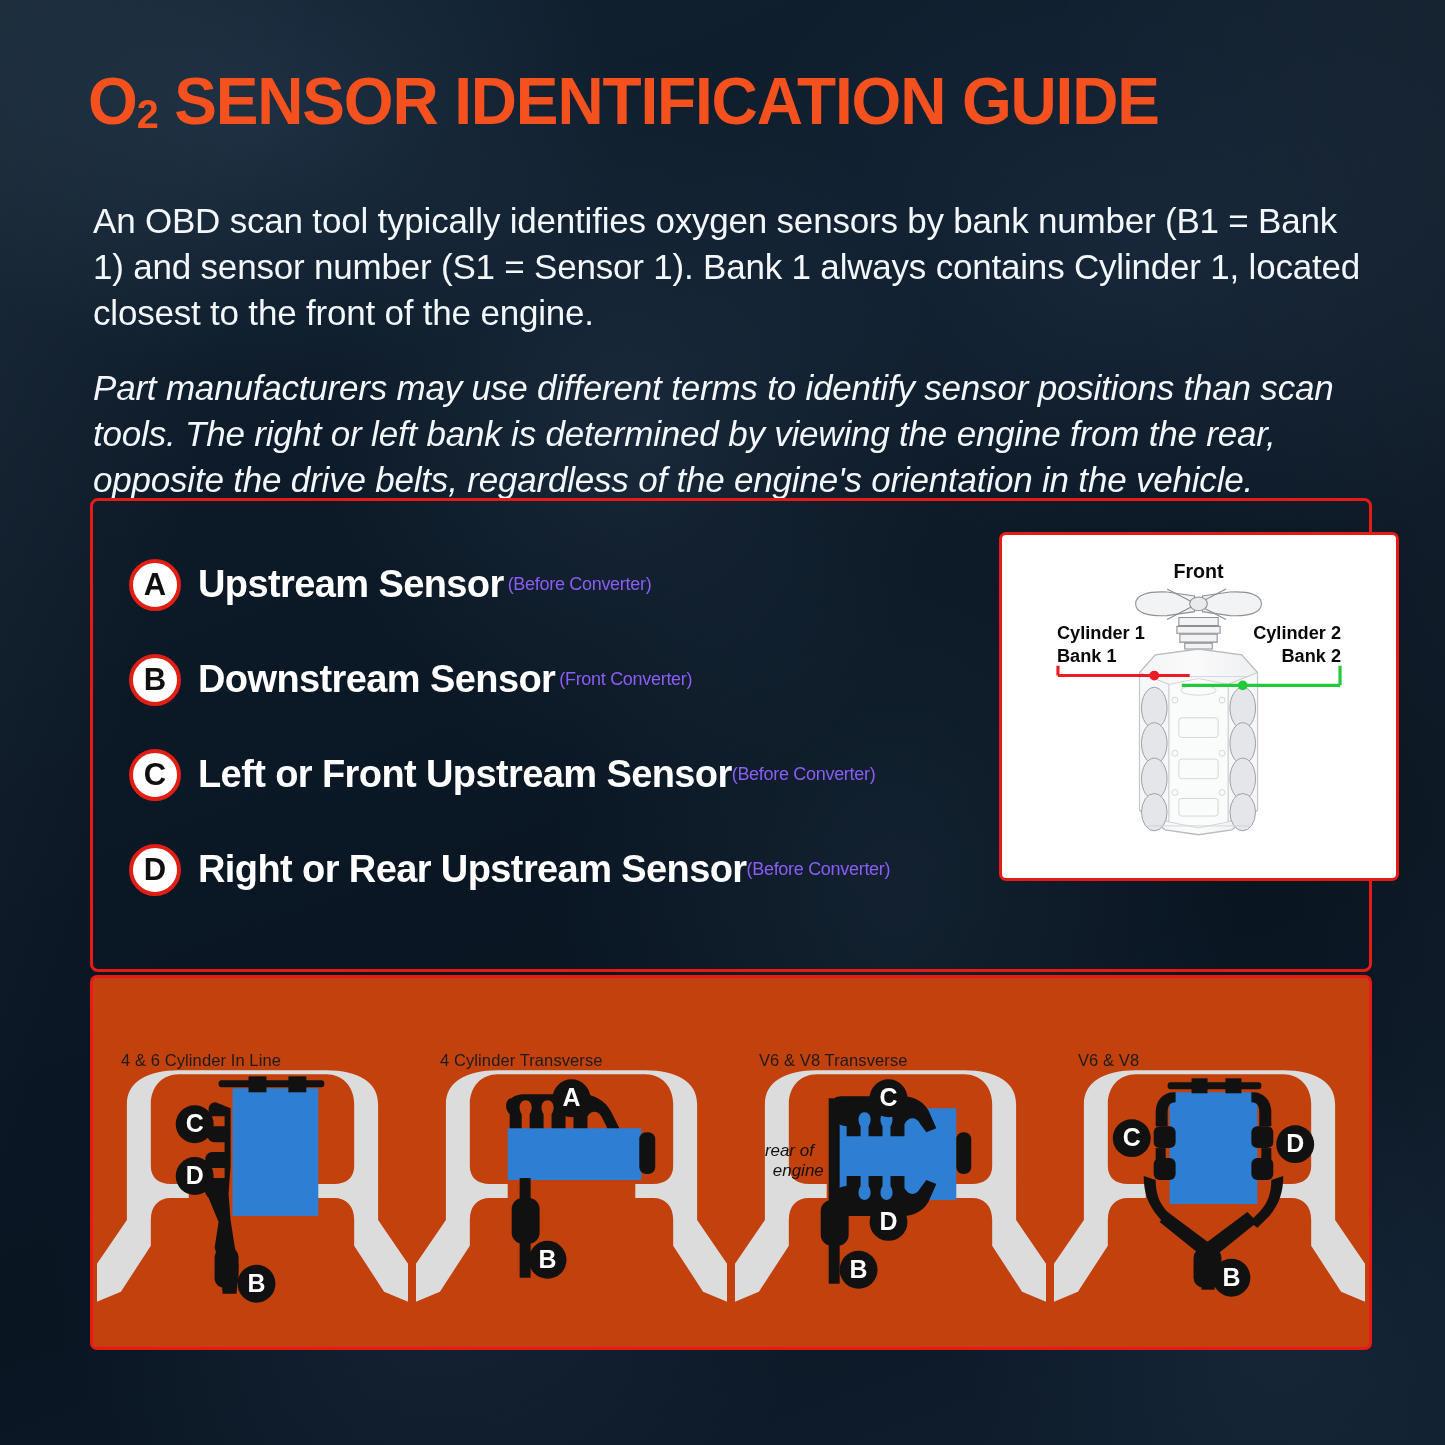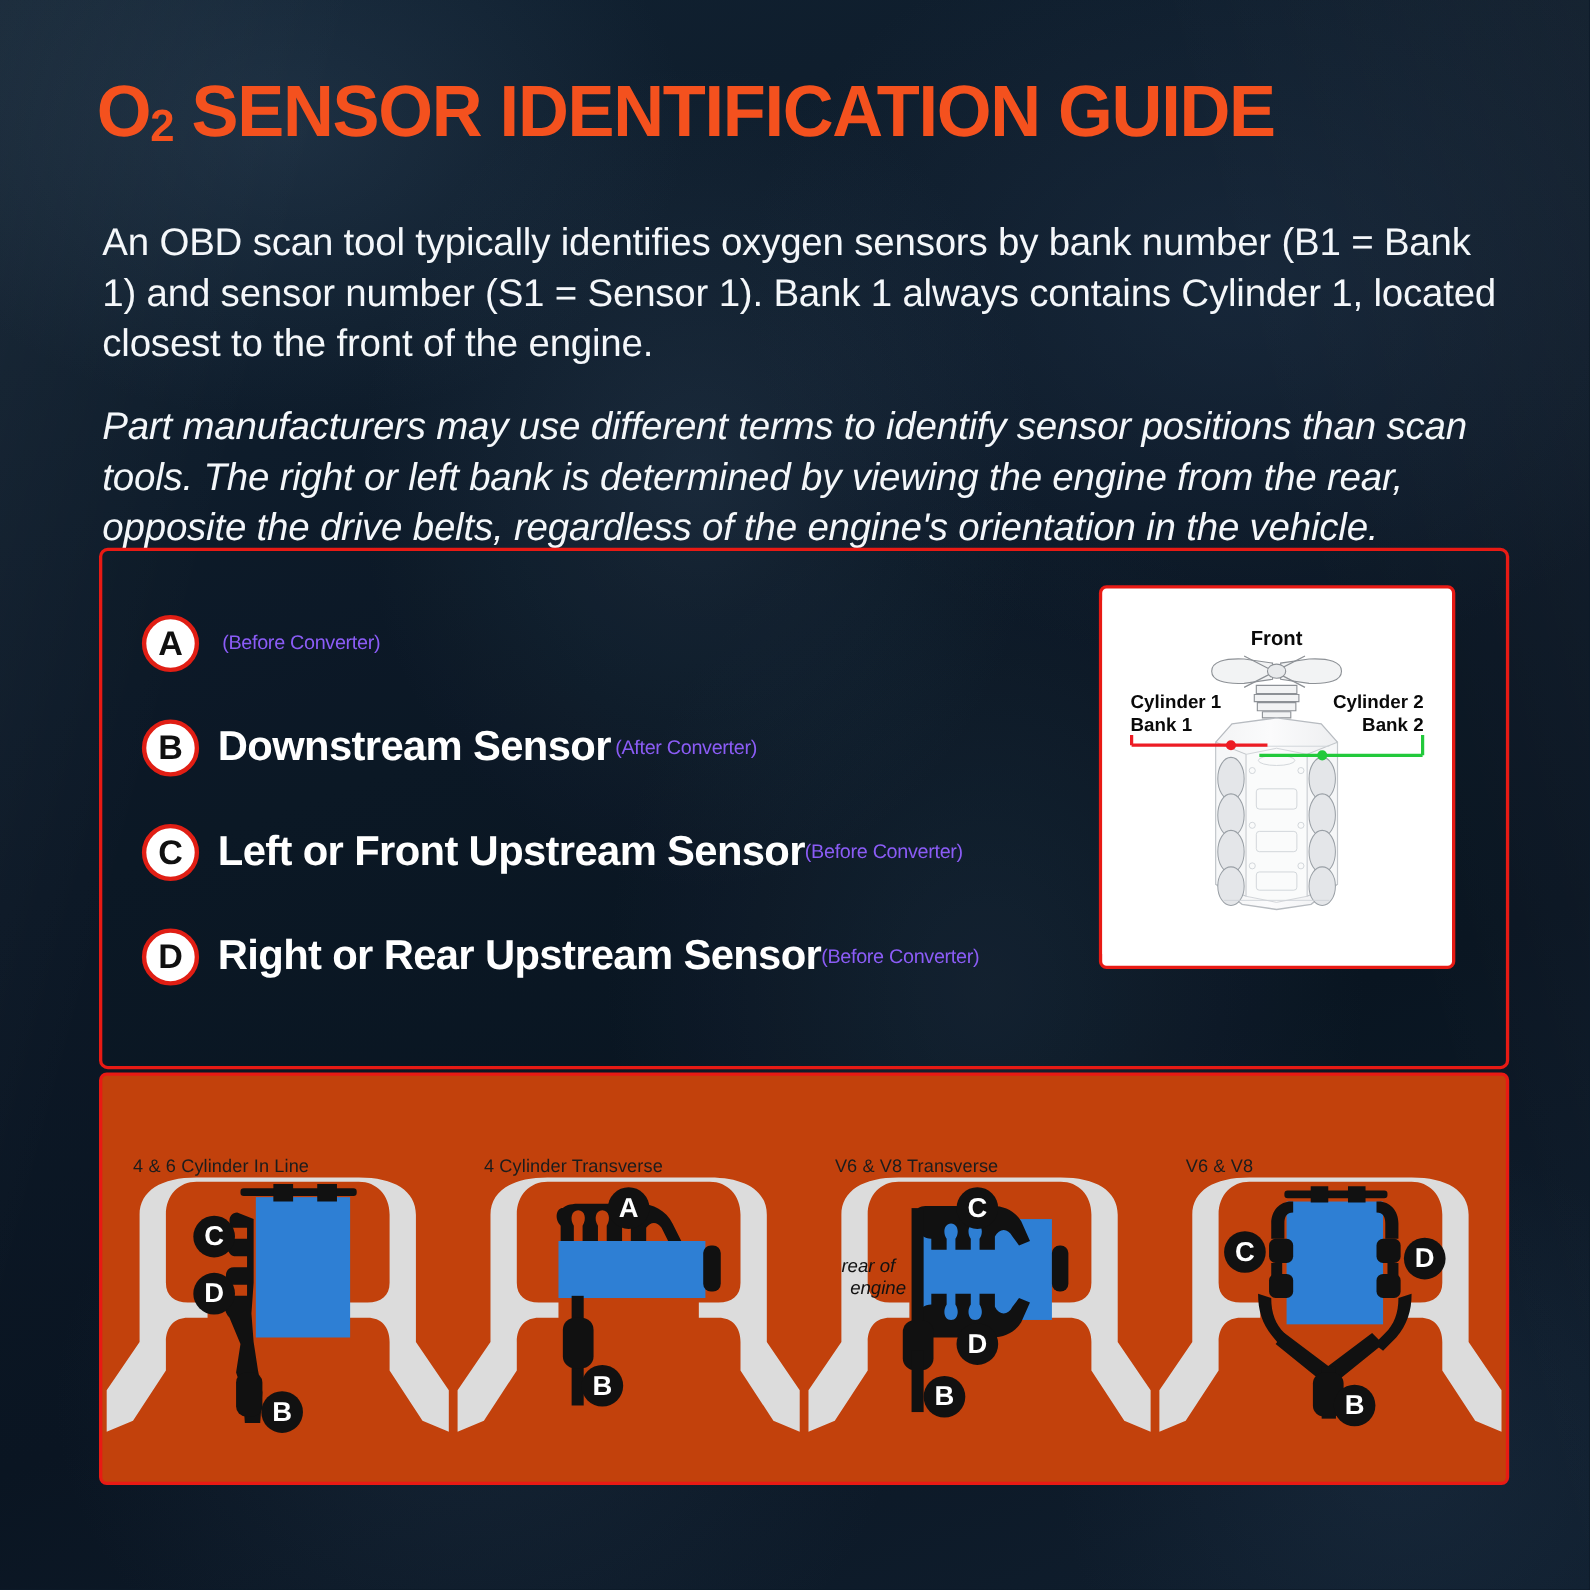--- a/index.html
+++ b/index.html
@@ -128,21 +128,21 @@
     white-space: nowrap;
     margin-left: 4px;
   }
   .legend-row.tight .legend-note { margin-left: 0; }
 
   
   .engine-card {
     position: absolute;
     left: 906px;
     top: 31px;
-    width: 324px;
+    width: 400px;
     height: 349px;
     background: #ffffff;
     border: 3px solid #E81A14;
     border-radius: 7px;
     overflow: hidden;
   }
   .engine-card svg { display: block; width: 100%; height: 100%; }
 
   
   .diagrams-panel {
@@ -196,27 +196,28 @@
     <p>An OBD scan tool typically identifies oxygen sensors by bank number (B1 = Bank 1) and sensor number (S1 = Sensor 1). Bank 1 always contains Cylinder 1, located closest to the front of the engine.</p>
     <p>Part manufacturers may use different terms to identify sensor positions than scan tools. The right or left bank is determined by viewing the engine from the rear, opposite the drive belts, regardless of the engine's orientation in the vehicle.</p>
   </div>
 
   <div class="legend-panel">
 
     <div class="legend-list">
 
       <div class="legend-row">
         <span class="badge">A</span>
+        <span class="legend-main">Upstream Sensor</span>
         <span class="legend-note">(Before Converter)</span>
       </div>
 
       <div class="legend-row">
         <span class="badge">B</span>
         <span class="legend-main">Downstream Sensor</span>
-        <span class="legend-note">(After Converter)</span>
+        <span class="legend-note">(Front Converter)</span>
       </div>
 
       <div class="legend-row tight">
         <span class="badge">C</span>
         <span class="legend-main">Left or Front Upstream Sensor</span>
         <span class="legend-note">(Before Converter)</span>
       </div>
 
       <div class="legend-row tight">
         <span class="badge">D</span>

